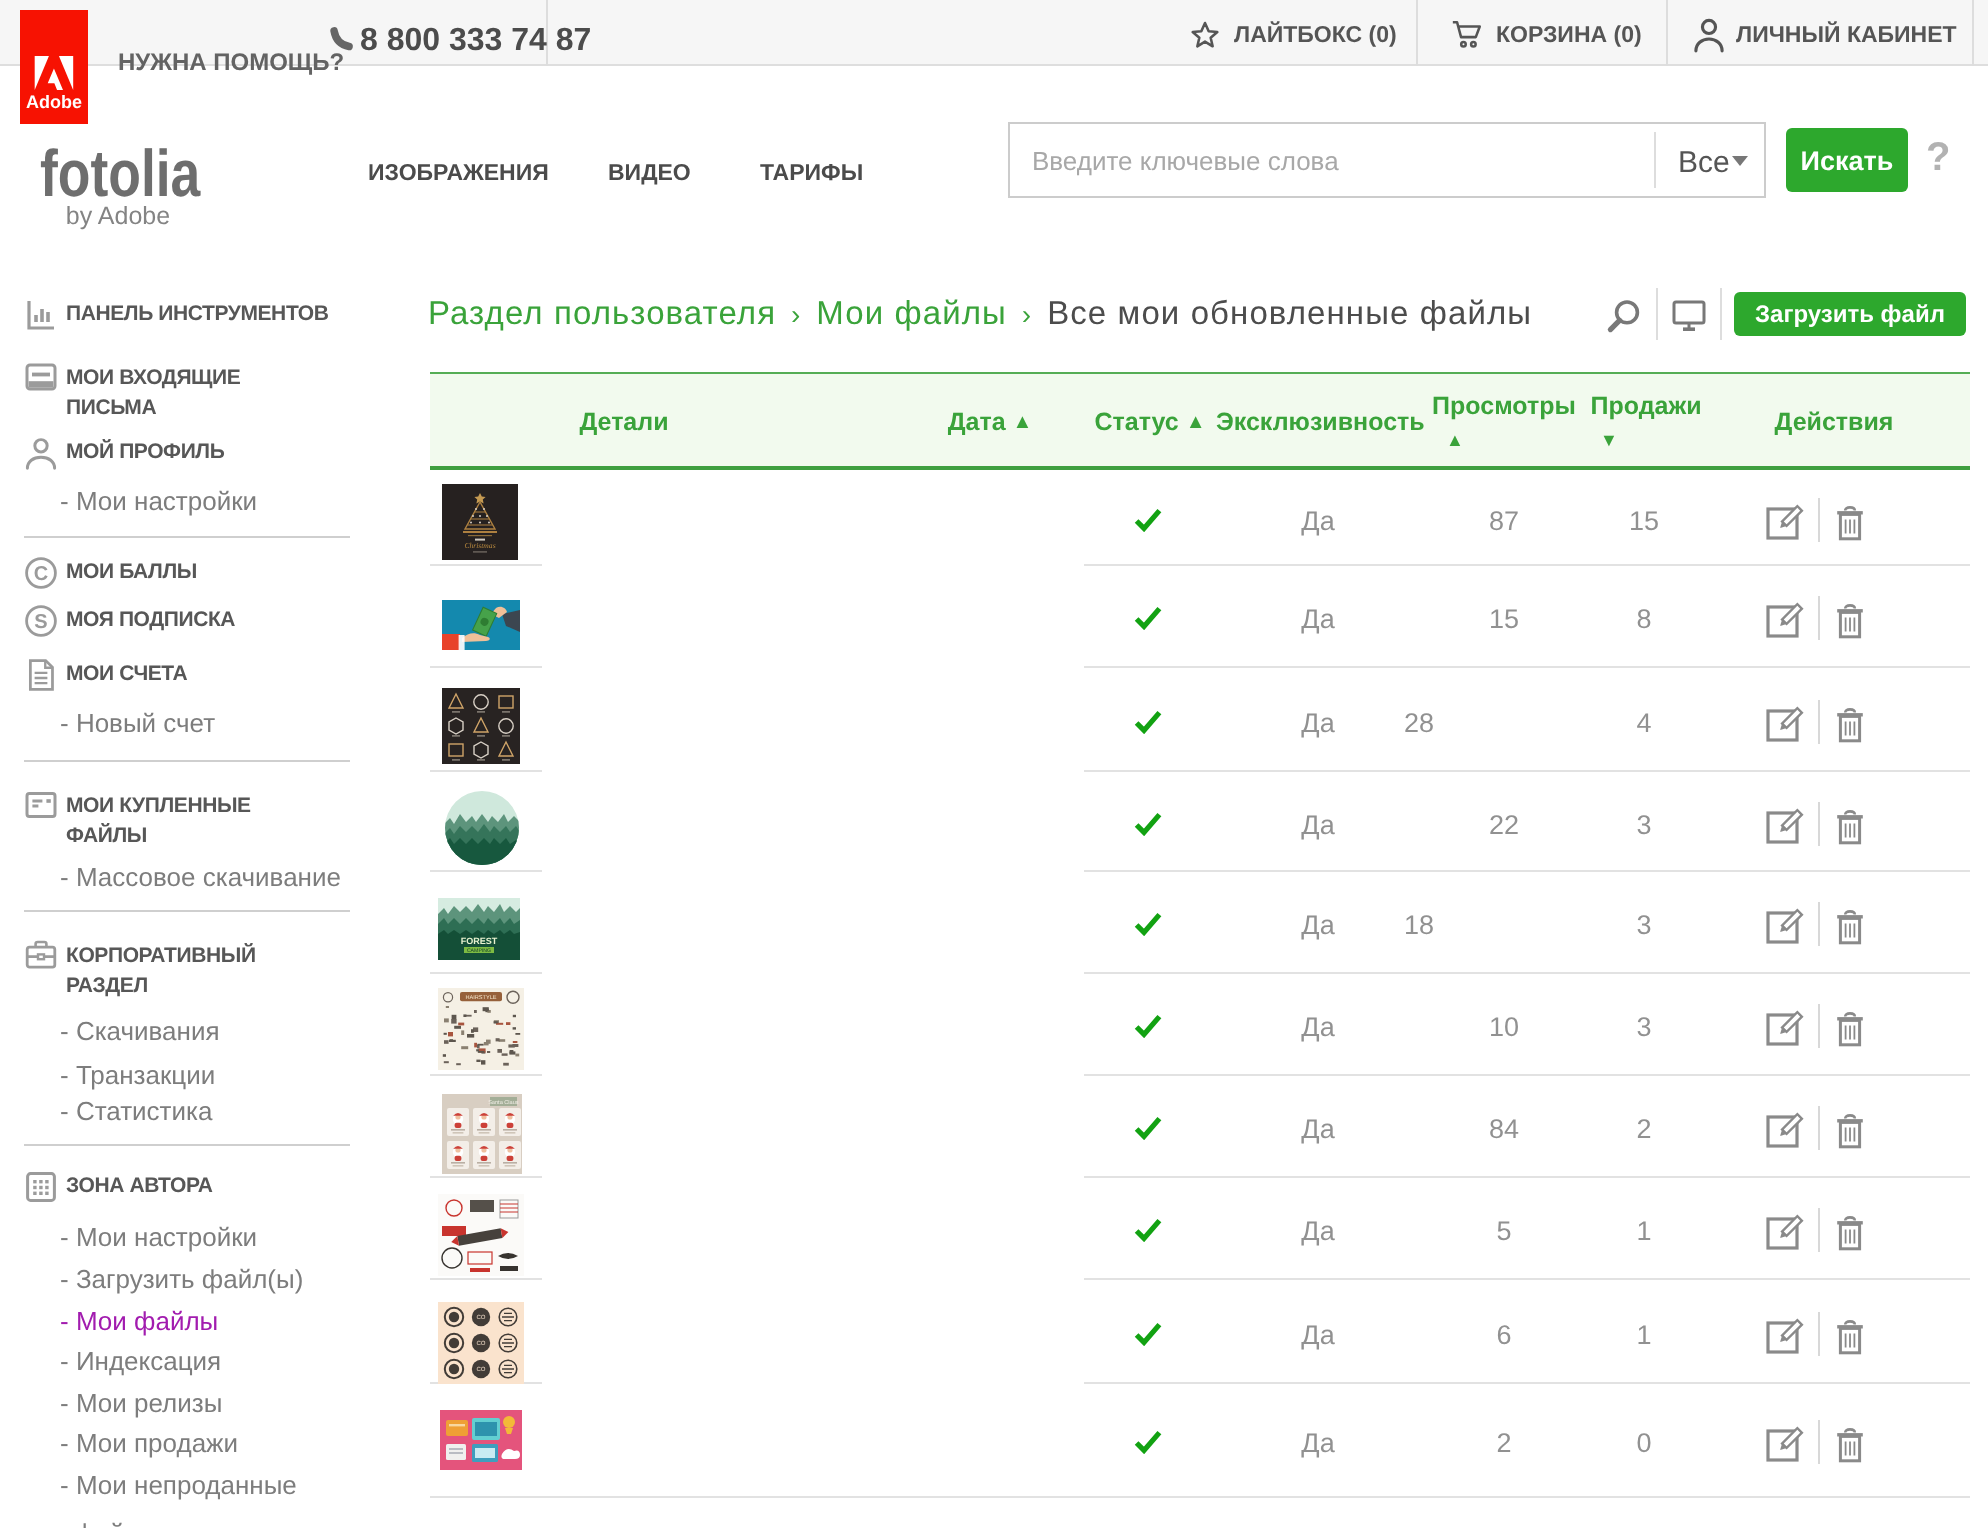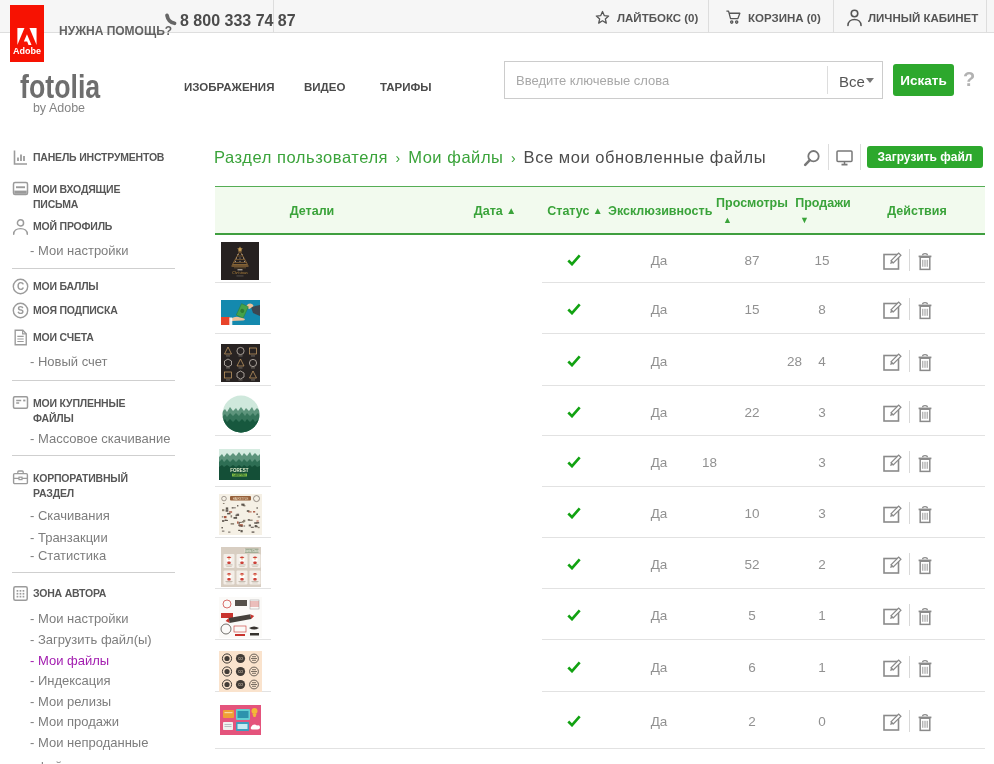--- a/index.html
+++ b/index.html
@@ -276,21 +276,21 @@
       <rect x="2.2" y="4.2" width="9.6" height="12.2" stroke-width="1.5"></rect>
       <path d="M0.6 3.4 h12.8" stroke-width="1.7"></path>
       <path d="M4.6 2.3 c0-1 .8-1.6 2.4-1.6 s2.4 .6 2.4 1.6" stroke-width="1.3"></path>
       <path d="M4.8 6.8 v7 M7 6.8 v7 M9.2 6.8 v7" stroke-width="0.9"></path>
     </g>
   </svg>
 <svg class="abs" style="left:567px;top:355px" width="14" height="12" viewBox="0 0 14 12">
     <path d="M1.3 6.5 L5 10.2 L12.7 1.3" fill="none" stroke="#12a212" stroke-width="2.6"></path>
   </svg>
 <div class="abs num" style="left:609px;top:354px;width:100px;text-align:center">Да</div>
-<div class="abs num" style="left:702px;top:354px;width:100px;text-align:right">28</div>
+<div class="abs num" style="left:702px;top:354px;width:100px;text-align:left">28</div>
 <div class="abs num" style="left:772px;top:354px;width:100px;text-align:center">4</div>
 <svg class="abs" style="left:883px;top:353px" width="19" height="19" viewBox="0 0 19 19">
     <g>
       <rect x="1" y="2.5" width="14.5" height="14.5" fill="none" stroke="#8a8a8a" stroke-width="1.6"></rect>
       <g transform="rotate(45 12 7)">
         <rect x="10.4" y="0.2" width="3.2" height="10.8" fill="#fff" stroke="#8a8a8a" stroke-width="1.2"></rect>
         <path d="M10.4 11 h3.2 l-1.6 3 Z" fill="#8a8a8a"></path>
       </g>
     </g>
   </svg>
@@ -372,21 +372,21 @@
       <rect x="2.2" y="4.2" width="9.6" height="12.2" stroke-width="1.5"></rect>
       <path d="M0.6 3.4 h12.8" stroke-width="1.7"></path>
       <path d="M4.6 2.3 c0-1 .8-1.6 2.4-1.6 s2.4 .6 2.4 1.6" stroke-width="1.3"></path>
       <path d="M4.8 6.8 v7 M7 6.8 v7 M9.2 6.8 v7" stroke-width="0.9"></path>
     </g>
   </svg>
 <svg class="abs" style="left:567px;top:558px" width="14" height="12" viewBox="0 0 14 12">
     <path d="M1.3 6.5 L5 10.2 L12.7 1.3" fill="none" stroke="#12a212" stroke-width="2.6"></path>
   </svg>
 <div class="abs num" style="left:609px;top:557px;width:100px;text-align:center">Да</div>
-<div class="abs num" style="left:702px;top:557px;width:100px;text-align:center">52</div>
+<div class="abs num" style="left:702px;top:557px;width:100px;text-align:center">84</div>
 <div class="abs num" style="left:772px;top:557px;width:100px;text-align:center">2</div>
 <svg class="abs" style="left:883px;top:556px" width="19" height="19" viewBox="0 0 19 19">
     <g>
       <rect x="1" y="2.5" width="14.5" height="14.5" fill="none" stroke="#8a8a8a" stroke-width="1.6"></rect>
       <g transform="rotate(45 12 7)">
         <rect x="10.4" y="0.2" width="3.2" height="10.8" fill="#fff" stroke="#8a8a8a" stroke-width="1.2"></rect>
         <path d="M10.4 11 h3.2 l-1.6 3 Z" fill="#8a8a8a"></path>
       </g>
     </g>
   </svg>

